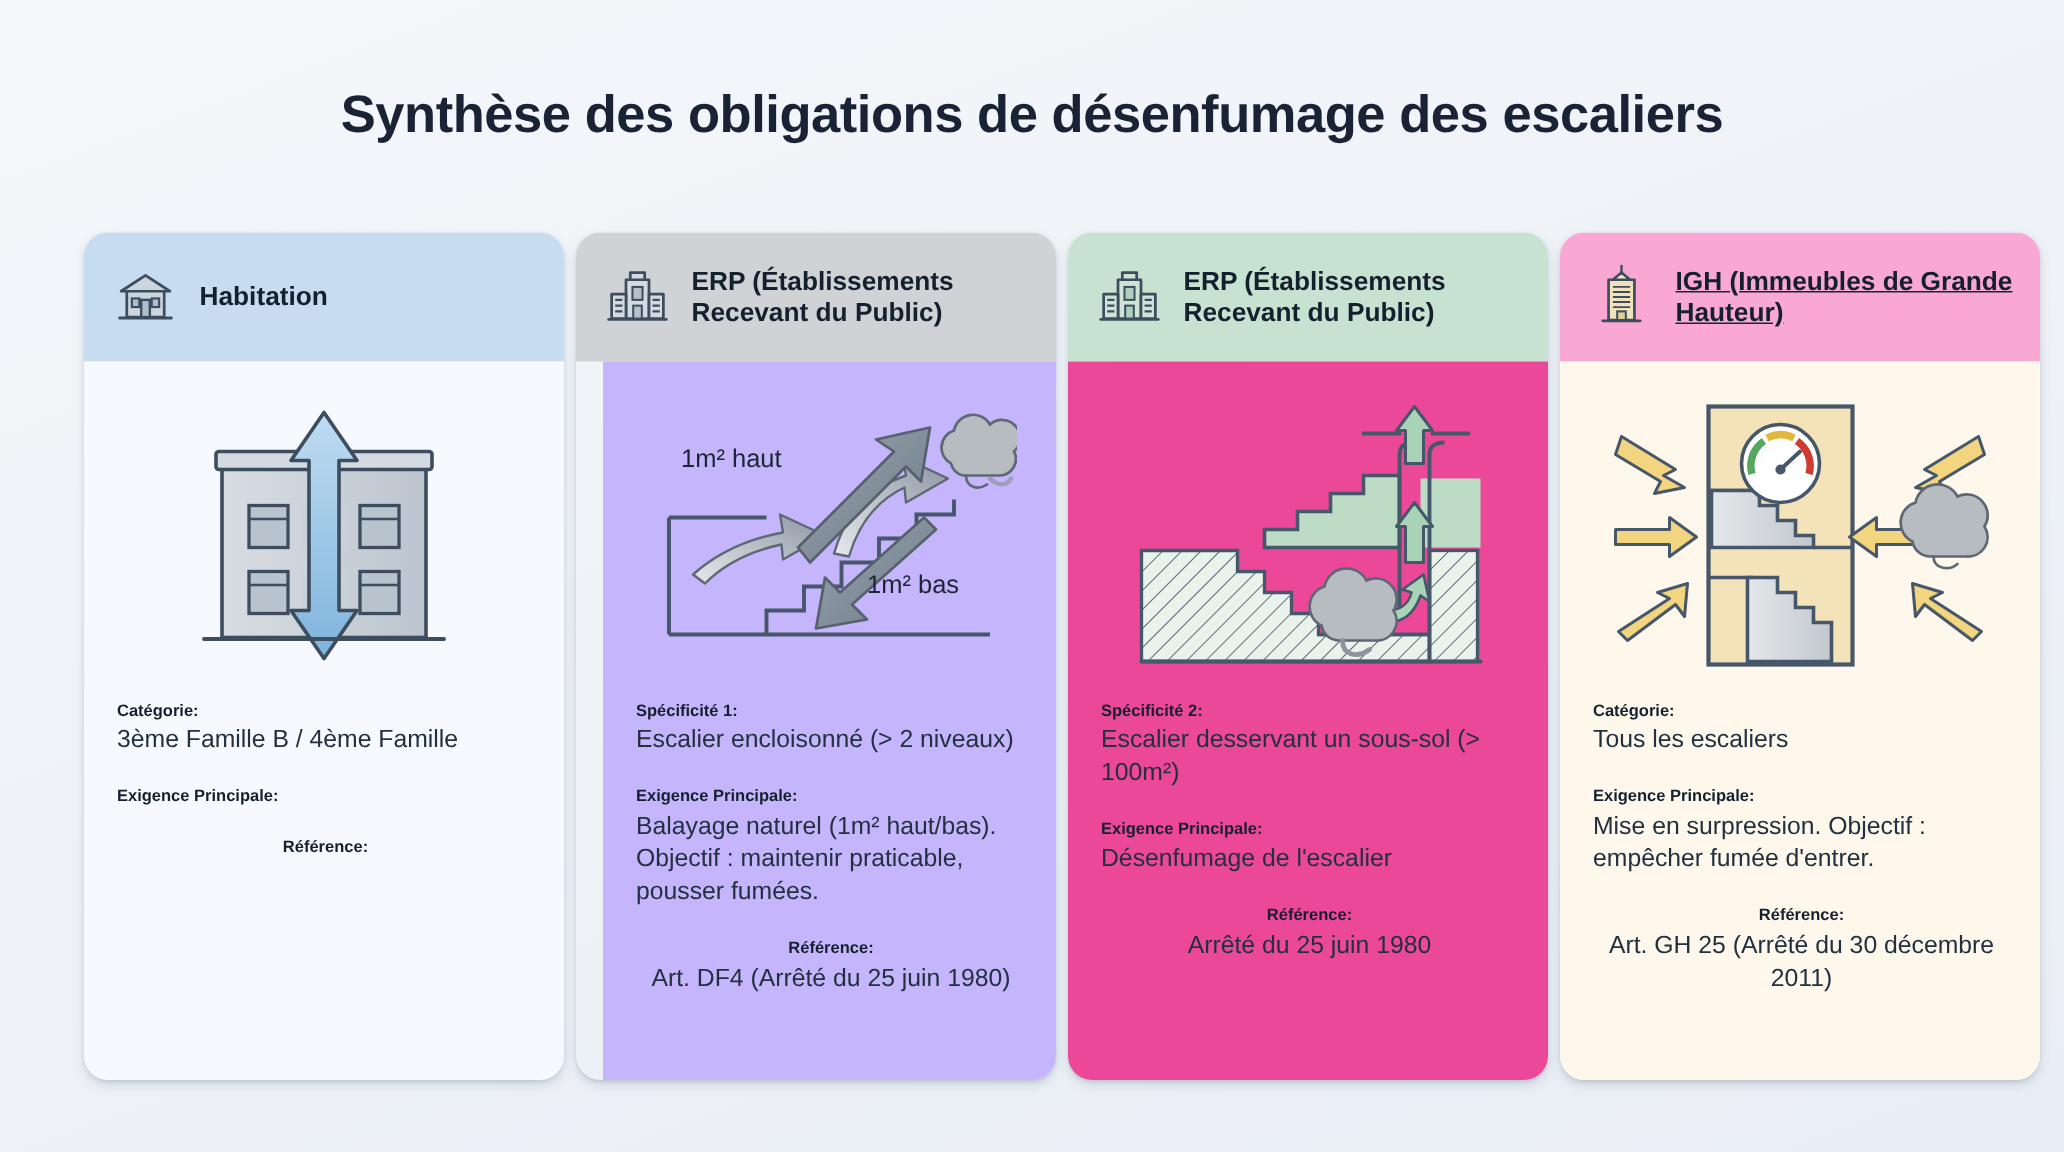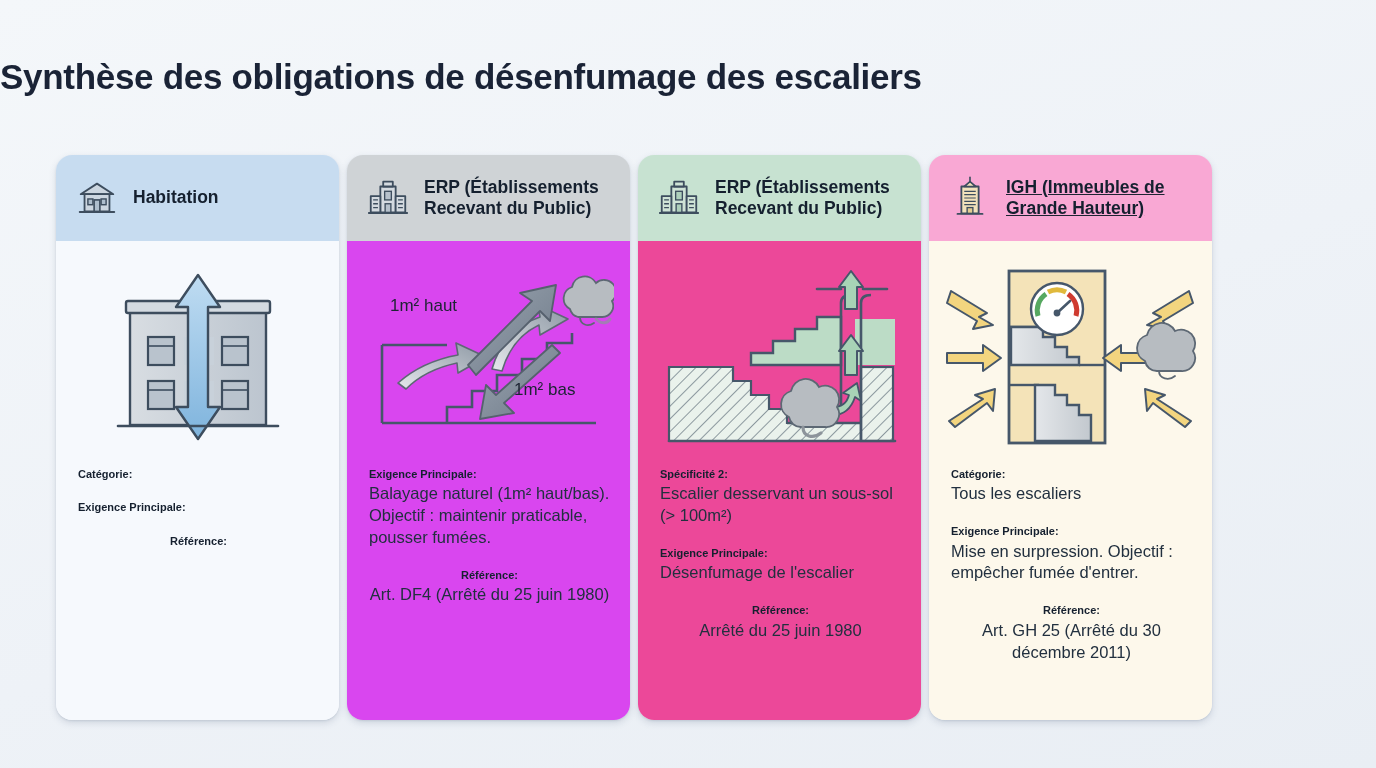--- a/index.html
+++ b/index.html
@@ -6,27 +6,27 @@
   body{
     width:1376px;height:768px;overflow:hidden;
     background:linear-gradient(160deg,#f4f7fa 0%,#eef2f7 55%,#e9eef4 100%);
     font-family:"Liberation Sans","DejaVu Sans",sans-serif;
     color:#1d2433;
   }
   .page{position:relative;width:1376px;height:768px;}
 
   .page-title{
     position:absolute;left:0;top:57px;width:1376px;
-    text-align:left;font-size:35px;font-weight:bold;
+    text-align:center;font-size:35px;font-weight:bold;
     letter-spacing:-0.3px;color:#1a2336;
   }
 
   .cards{
     position:absolute;left:56px;top:155px;
-    width:1156px;height:565px;
+    width:1304px;height:565px;
     display:flex;gap:8px;
   }
   .card{
     flex:1 1 0;display:flex;flex-direction:column;
     border-radius:16px;overflow:hidden;
     box-shadow:0 3px 7px rgba(60,80,110,.17),0 1px 2px rgba(60,80,110,.12);
   }
   .card-head{
     display:flex;align-items:center;gap:13px;
     padding:16px 16px 16px 18px;min-height:54px;
@@ -47,21 +47,21 @@
   .facts{padding:0 20px 0 22px;}
   .fact{margin-bottom:19px;}
   .fact:last-child{margin-bottom:0;text-align:center;}
   .fact-label{font-size:11px;font-weight:bold;color:#15202f;line-height:1.3;}
   .fact-value{font-size:16.5px;color:#22303f;line-height:1.33;margin-top:2px;}
 
   
   .c1 .card-head{background:#c7dcf0;}
   .c1 .card-body{background:#f6f9fd;}
   .c2 .card-head{background:#cfd3d6;}
-  .c2 .card-body{background:#d946ef;}
+  .c2 .card-body{background:#c4b5fd;margin-left:18px;}
   .c3 .card-head{background:#c7e2d1;}
   .c3 .card-body{background:#ec4899;}
   .c4 .card-head{background:#f9a8d4;text-decoration:underline;}
   .c4 .card-body{background:#fdf8eb;}
 </style>
 </head>
 <body>
 
 <div class="page">
 
@@ -116,20 +116,21 @@
               <rect x="86" y="124" width="12" height="28"></rect>
                 <rect x="104" y="124" width="12" height="28"></rect>
             </g>
             <path d="M100 18 L122 50 L110 50 L110 150 L122 150 L100 182 L78 150 L90 150 L90 50 L78 50 Z" fill="url(#g1a)" stroke="#3d4d5e" stroke-width="2.4" stroke-linejoin="round"></path>
             <line x1="20" y1="169" x2="180" y2="169" stroke="#3d4d5e" stroke-width="2.6" stroke-linecap="round"></line>
           </svg>
         </div>
         <div class="facts">
           <div class="fact">
             <div class="fact-label">Catégorie:</div>
+            <div class="fact-value">3ème Famille B / 4ème Famille</div>
           </div>
           <div class="fact">
             <div class="fact-label">Exigence Principale:</div>
           </div>
           <div class="fact">
             <div class="fact-label">Référence:</div>
           </div>
         </div>
       </div>
     </div>
@@ -189,20 +190,24 @@
               <path d="M12 34 A12 12 0 0 1 14 12 A13 13 0 0 1 38 8 A12 12 0 0 1 54 26
                        A11 11 0 0 1 44 42 L20 42 A11 11 0 0 1 12 34 Z" fill="#b7bcc1" stroke="#5d6874" stroke-width="1.8"></path>
               <path d="M22 42 C22 50 30 52 36 48" fill="none" stroke="#5d6874" stroke-width="1.8" stroke-linecap="round"></path>
               <path d="M38 44 C44 50 50 48 52 44" fill="none" stroke="#8d949b" stroke-width="3" stroke-linecap="round" opacity=".7"></path>
             </g>
             <text x="26" y="56" font-family="Liberation Sans, sans-serif" font-size="17" fill="#1d2433">1m² haut</text>
             <text x="150" y="140" font-family="Liberation Sans, sans-serif" font-size="17" fill="#1d2433">1m² bas</text>
           </svg>
         </div>
         <div class="facts">
+          <div class="fact">
+            <div class="fact-label">Spécificité 1:</div>
+            <div class="fact-value">Escalier encloisonné (&gt; 2 niveaux)</div>
+          </div>
           <div class="fact">
             <div class="fact-label">Exigence Principale:</div>
             <div class="fact-value">Balayage naturel (1m² haut/bas). Objectif : maintenir praticable, pousser fumées.</div>
           </div>
           <div class="fact">
             <div class="fact-label">Référence:</div>
             <div class="fact-value">Art. DF4 (Arrêté du 25 juin 1980)</div>
           </div>
         </div>
       </div>

